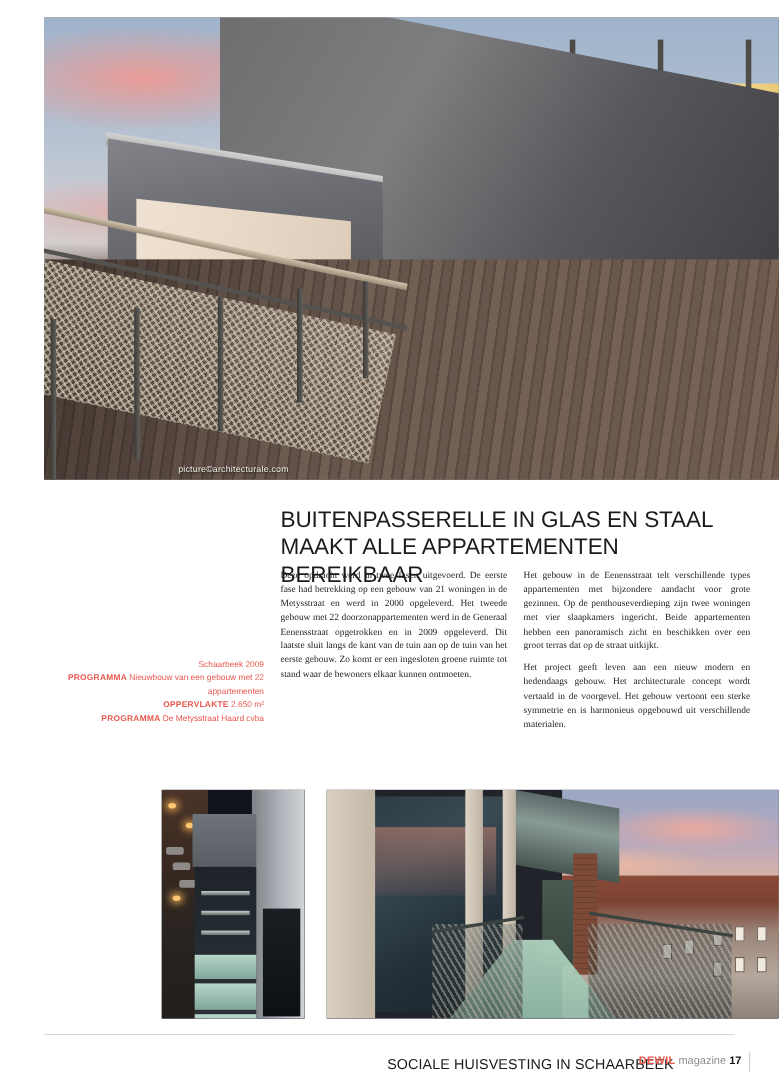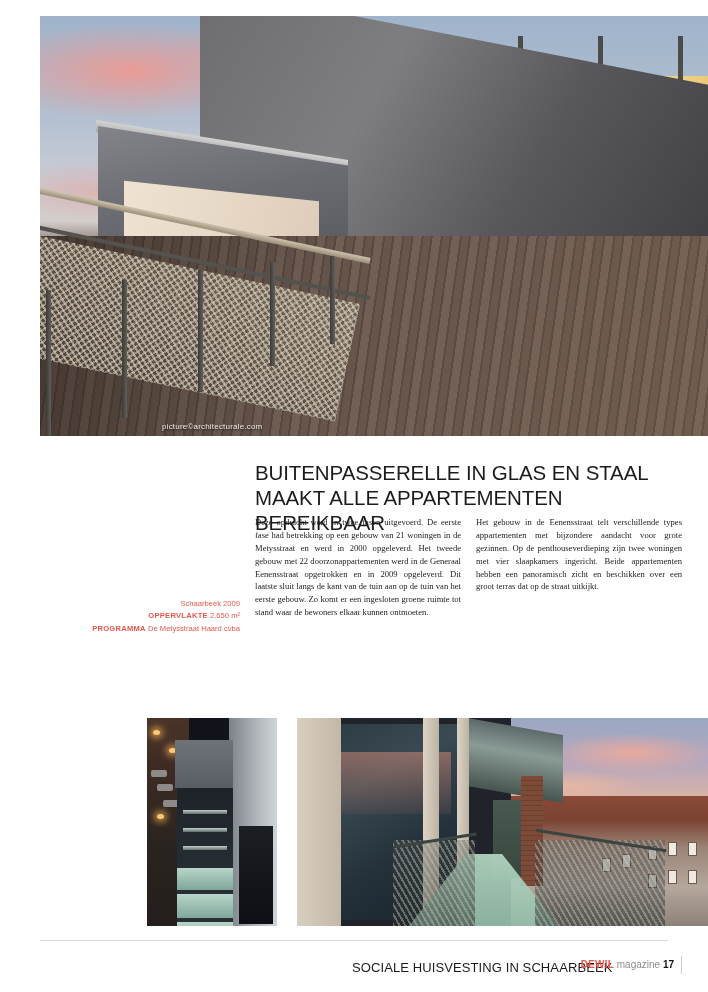--- a/index.html
+++ b/index.html
@@ -433,35 +433,40 @@
   </div>
 
   <figcaption class="hero-credit">picture©architecturale.com</figcaption>
 </figure>
 
 <h1 class="headline">BUITENPASSERELLE IN GLAS EN STAAL MAAKT ALLE APPARTEMENTEN BEREIKBAAR</h1>
 
 <aside class="meta">
   <div>Schaarbeek 2009</div>
   <div>
+    <span class="lbl">PROGRAMMA</span>
+    <span>Nieuwbouw van een gebouw met 22 appartementen</span>
+  </div>
+  <div>
     <span class="lbl">OPPERVLAKTE</span>
     <span>2.650 m²</span>
   </div>
   <div>
     <span class="lbl">PROGRAMMA</span>
     <span>De Metysstraat Haard cvba</span>
   </div>
 </aside>
 
 <div class="col" id="col-left">
   <p>Deze opdracht werd in twee fasen uitgevoerd. De eerste fase had betrekking op een gebouw van 21 woningen in de Metysstraat en werd in 2000 opgeleverd. Het tweede gebouw met 22 doorzonappartementen werd in de Generaal Eenensstraat opgetrokken en in 2009 opgeleverd. Dit laatste sluit langs de kant van de tuin aan op de tuin van het eerste gebouw. Zo komt er een ingesloten groene ruimte tot stand waar de bewoners elkaar kunnen ontmoeten.</p>
 </div>
 
 <div class="col" id="col-right">
   <p>Het gebouw in de Eenensstraat telt verschillende types appartementen met bijzondere aandacht voor grote gezinnen. Op de penthouseverdieping zijn twee woningen met vier slaapkamers ingericht. Beide appartementen hebben een panoramisch zicht en beschikken over een groot terras dat op de straat uitkijkt.</p>
+  <p>Het project geeft leven aan een nieuw modern en hedendaags gebouw. Het architecturale concept wordt vertaald in de voorgevel. Het gebouw vertoont een sterke symmetrie en is harmonieus opgebouwd uit verschillende materialen.</p>
 </div>
 
 <figure class="photo-left">
   <div class="pl-street">
     <div class="lamp" style="left:6px;  top:12px;"></div>
     <div class="lamp" style="left:22px; top:30px;"></div>
     <div class="lamp" style="left:10px; top:96px;"></div>
     <div class="car" style="left:4px;  top:52px;"></div>
     <div class="car" style="left:10px; top:66px;"></div>
     <div class="car" style="left:16px; top:82px;"></div>

